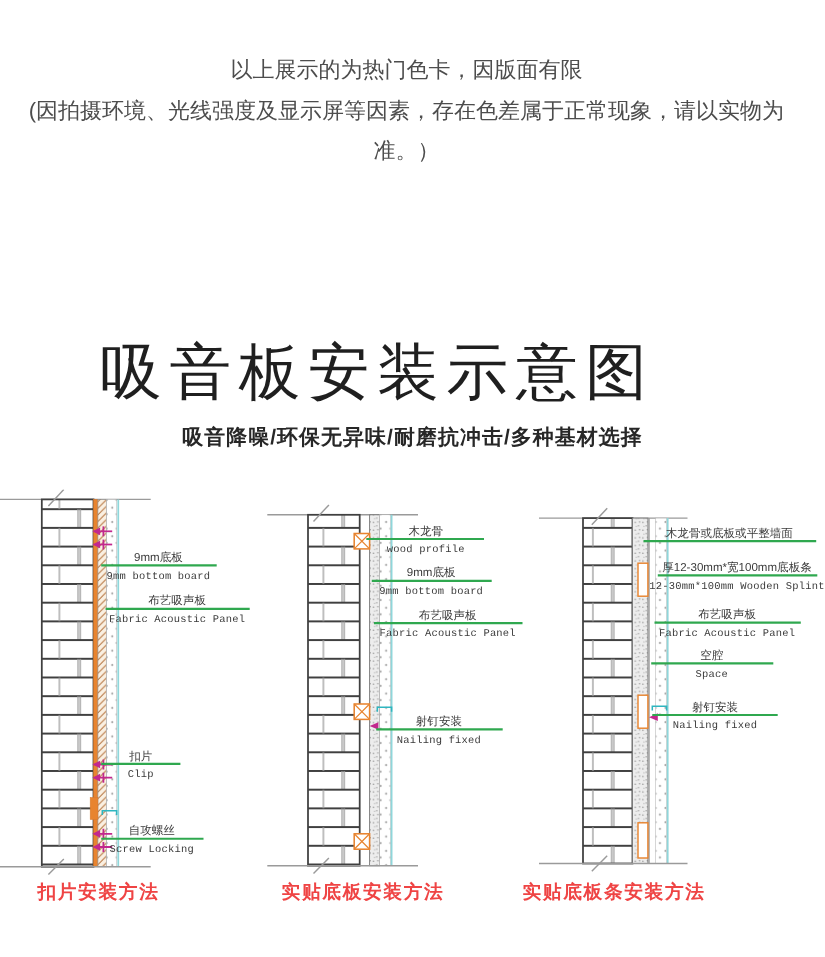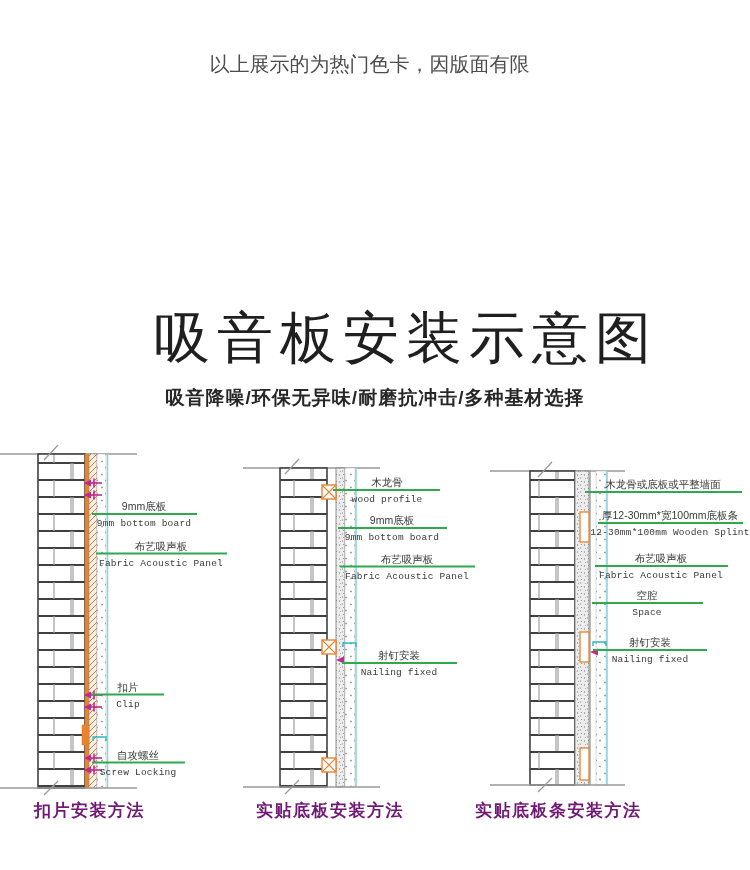--- a/index.html
+++ b/index.html
@@ -1,24 +1,24 @@
 <!DOCTYPE html>
 <html style="--leader-green: #2fa84f; --guide-cyan: #8fd6da; --wood-orange: #e8842f; --clip-magenta: #c2288e;"><head>
 <meta charset="utf-8">
 <style>
   html,body{margin:0;padding:0;background:#fff;}
   body{width:750px;height:870px;position:relative;font-family:"Liberation Sans","DejaVu Sans",sans-serif;overflow:hidden;}
   .intro{position:absolute;top:46px;left:0;width:739px;text-align:center;color:#4d4d4d;font-size:20px;line-height:37px;}
-  .title{position:absolute;top:301px;left:0;width:658px;text-align:right;font-size:56px;font-weight:400;color:#1f1f1f;letter-spacing:7px;}
+  .title{position:absolute;top:301px;left:14px;width:658px;text-align:center;font-size:56px;font-weight:400;color:#1f1f1f;letter-spacing:7px;}
   .subtitle{position:absolute;top:385px;left:0;width:750px;text-align:center;font-size:19px;font-weight:700;color:#272727;letter-spacing:1px;}
   .dia{position:absolute;top:445px;}
   #d1{left:0;}
   #d2{left:240px;}
   #d3{left:485px;}
-  .caption{position:absolute;top:799px;font-size:17px;font-weight:700;color:#701a75;letter-spacing:1.5px;white-space:nowrap;font-family:Liberation Serif, serif;}
+  .caption{position:absolute;top:799px;font-size:17px;font-weight:700;color:#ef4444;letter-spacing:1.5px;white-space:nowrap;font-family:Liberation Serif, serif;}
   #c1{left:34px;} #c2{left:256px;text-align:center;} #c3{left:475px;}
   
   .gline{stroke:#9a9a9a;stroke-width:1.3;fill:none;}
   .leader{stroke:var(--leader-green,#2fa84f);stroke-width:2;}
   .cyanline{stroke:var(--guide-cyan,#8fd6da);stroke-width:1.6;fill:none;}
   .bracket{stroke:#2fb6c0;stroke-width:1.4;fill:none;}
   .clipglyph line{stroke:var(--clip-magenta,#c2288e);stroke-width:1.6;}
   .clipglyph path{fill:var(--clip-magenta,#c2288e);stroke:none;}
   .nailarrow{fill:var(--clip-magenta,#c2288e);stroke:none;}
   .woodstroke{stroke:var(--wood-orange,#e8842f);fill:#fff;}
@@ -58,20 +58,21 @@
     </pattern>
     <pattern id="hatch" width="6" height="6" patternUnits="userSpaceOnUse">
       <rect width="6" height="6" fill="#faf0e2"></rect>
       <path d="M-1 5 L5 -1 M2 8 L8 2" stroke="#b5743f" stroke-width="0.9"></path>
     </pattern>
   </defs>
 </svg>
 
 <div class="intro">
   <div>以上展示的为热门色卡，因版面有限</div>
+  <div>(因拍摄环境、光线强度及显示屏等因素，存在色差属于正常现象，请以实物为准。）</div>
 </div>
 
 <div class="title">吸音板安装示意图</div>
 <div class="subtitle">吸音降噪/环保无异味/耐磨抗冲击/多种基材选择</div>
 
 <svg id="d1" class="dia" width="240" height="352" viewBox="0 0 240 352">
   <line class="gline" x1="0" y1="9" x2="137" y2="9"></line>
   <rect class="wallrect" x="38" y="9" width="47" height="334"></rect>
   <rect class="woodfill" x="85" y="9" width="4" height="334"></rect>
   <rect class="hatchrect" x="89" y="9" width="8" height="334"></rect>

